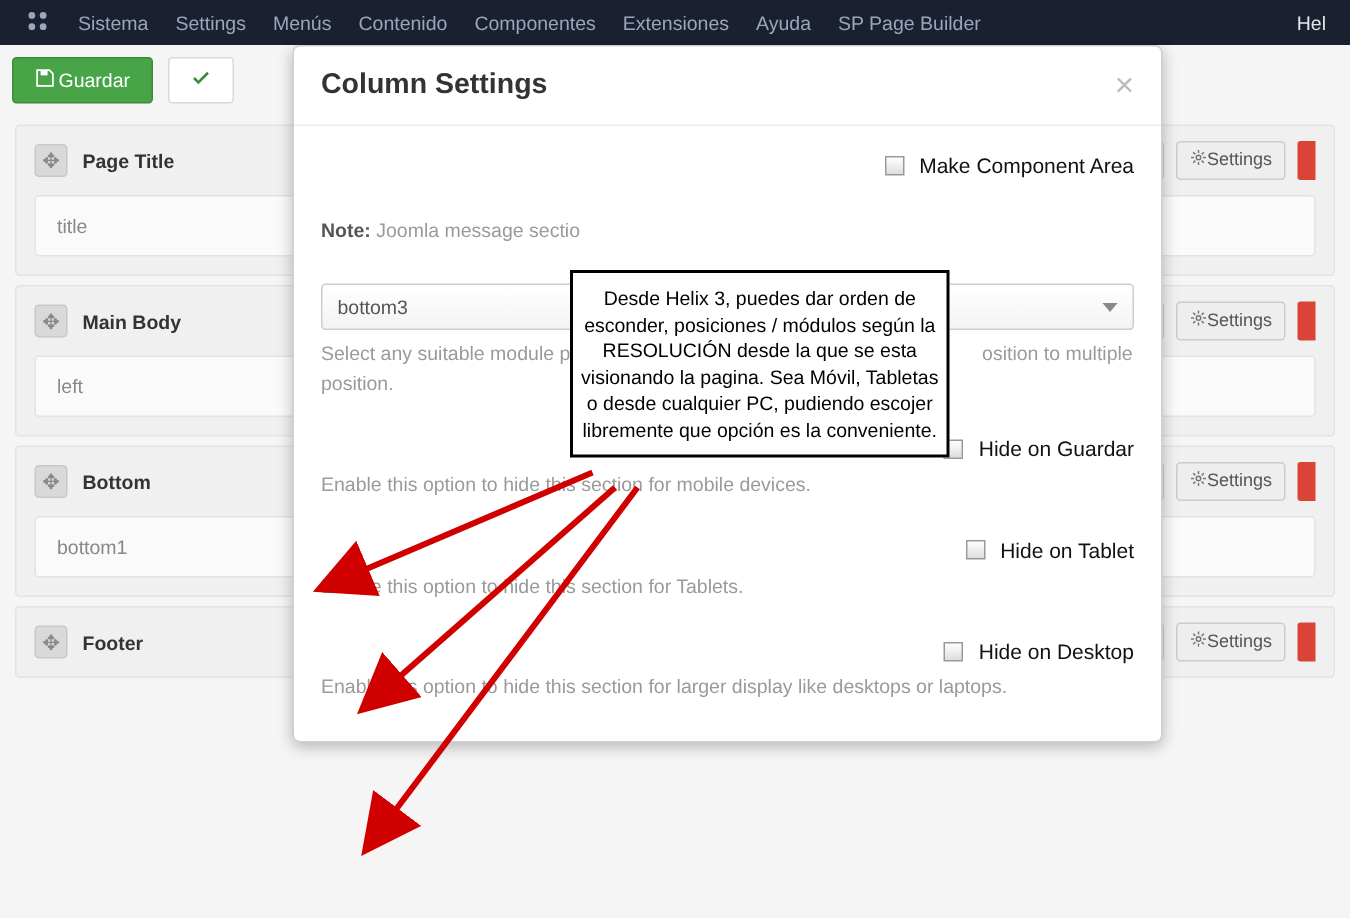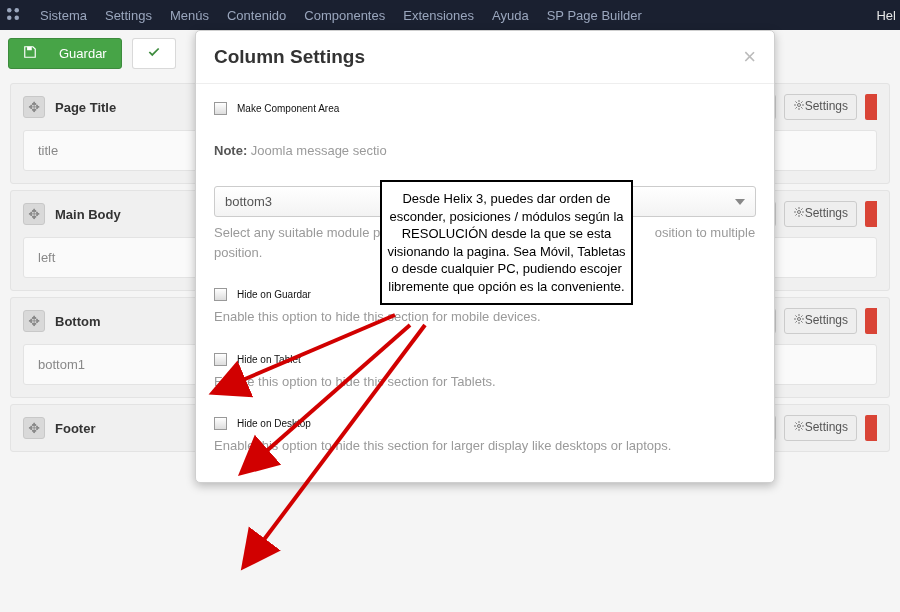--- a/index.html
+++ b/index.html
@@ -1,26 +1,26 @@
 <!DOCTYPE html>
 <html><head>
 <meta charset="utf-8">
 <style>
   * { box-sizing: border-box; margin: 0; padding: 0; }
   body { font-family: Arial, Helvetica, sans-serif; font-size: 13px; color: #555; width: 900px; height: 612px; overflow: hidden; background: #f5f5f5; position: relative; }
 
   
-  .topnav { background: #1a2030; height: 30px; display: flex; align-items: center; padding: 0 4px; gap: 18px; color: #9aa6bd; font-size: 13px; }
+  .topnav { background: #1a2030; height: 30px; display: flex; align-items: center; padding: 0 16px; gap: 18px; color: #9aa6bd; font-size: 13px; }
   .topnav .jlogo { width: 18px; height: 18px; }
   .topnav a { color: #9aa6bd; text-decoration: none; }
   .topnav .right { margin-left: auto; color: #e6e6e6; }
 
   
   .toolbar { padding: 8px; display: flex; gap: 10px; }
-  .btn { display: inline-flex; align-items: center; gap: 22px; border-radius: 3px; padding: 6px 14px; font-size: 13px; border: 1px solid rgba(0,0,0,.15); cursor: pointer; justify-content: center; }
+  .btn { display: inline-flex; align-items: center; gap: 2px; border-radius: 3px; padding: 6px 14px; font-size: 13px; border: 1px solid rgba(0,0,0,.15); cursor: pointer; justify-content: center; }
   .btn-green { background: #47a447; color: #fff; border-color: #3d8b3d; }
   .btn-white { background: #fff; color: #3d8b3d; }
 
   
   .backrow { margin: 6px 10px; background: #f0f0f0; border: 1px solid #e3e3e3; border-radius: 3px; }
   .backrow .hdr { display: flex; align-items: center; padding: 10px 12px; gap: 10px; }
   .drag { width: 22px; height: 22px; background: #d9d9d9; border: 1px solid #c8c8c8; border-radius: 3px; display: inline-flex; align-items: center; justify-content: center; color: #888; font-size: 14px; }
   .hdr-title { font-weight: 700; color: #333; flex: 1; }
   .rowbtns { display: flex; gap: 8px; }
   .sbtn { background: #eee; border: 1px solid #ccc; border-radius: 3px; padding: 4px 8px; font-size: 12px; color: #555; display: inline-flex; align-items: flex-start; gap: 0; }
@@ -29,21 +29,21 @@
   .cell { flex: 1; background: #fafafa; border: 1px solid #e3e3e3; border-radius: 3px; padding: 12px 14px; color: #888; font-size: 13px; }
 
   
   .overlay { position: absolute; inset: 0; background: rgba(255,255,255,.0); }
   .modal { position: absolute; left: 195px; top: 30px; width: 580px; background: #fff; border: 1px solid #cfcfcf; border-radius: 5px; box-shadow: 0 3px 10px rgba(0,0,0,.25); padding: 0; }
   .modal-head { display: flex; align-items: flex-end; padding: 15px 18px; border-bottom: 1px solid #eee; }
   .modal-head h3 { color: #333; font-size: 19px; font-weight: 700; flex: 1; }
   .modal-close { color: #bbb; font-size: 22px; cursor: pointer; line-height: 1; }
   .modal-body { padding: 18px; }
   .mb-section { margin-bottom: 26px; }
-  .chk-row { display: flex; align-items: center; gap: 10px; color: #111; font-size: 10px; margin-bottom: 6px; }
+  .chk-row { display: flex; align-items: center; gap: 10px; color: #111; font-size: 14px; margin-bottom: 6px; justify-content: flex-end; }
   .chk { width: 13px; height: 13px; border: 1px solid #999; background: linear-gradient(#fff,#ddd); display: inline-block; }
   .help { color: #9a9a9a; font-size: 13px; line-height: 1.5; }
   .label-strong { font-weight: 700; color: #111; margin-bottom: 8px; display: block; font-size: 14px; }
   .select { width: 100%; border: 1px solid #ccc; border-radius: 3px; padding: 7px 10px; color: #555; display: flex; align-items: center; justify-content: space-between; background: linear-gradient(#fff,#f3f3f3); }
   .caret { width: 0; height: 0; border-left: 5px solid transparent; border-right: 5px solid transparent; border-top: 6px solid #888; }
 
   
   .callout { position: absolute; left: 380px; top: 180px; width: 253px; background: #fff; border: 2px solid #000; padding: 8px 2px; font-size: 13px; color: #000; text-align: center; line-height: 1.35; z-index: 30; }
 
   

